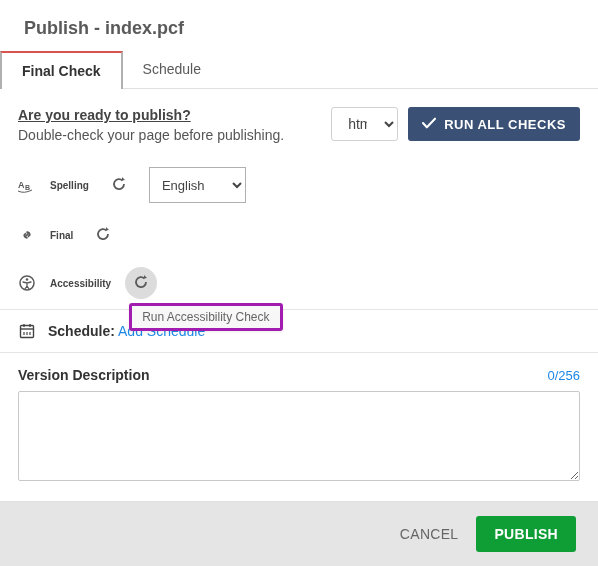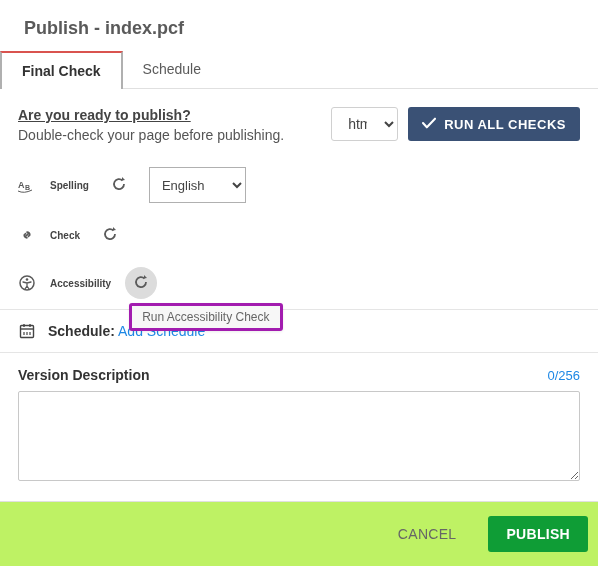--- a/index.html
+++ b/index.html
@@ -201,26 +201,26 @@
       font-family: inherit;
       font-size: 14px;
       padding: 6px;
     }
     .footer {
       position: absolute;
       bottom: 0;
       left: 0;
       right: 0;
       border-top: 1px solid #e0e0e0;
-      padding: 14px 10px;
+      padding: 14px 22px;
       display: flex;
       justify-content: flex-end;
-      gap: 32px;
-      align-items: center;
-      background: #bef264;
+      gap: 18px;
+      align-items: center;
+      background: #e5e5e5;
     }
     .btn-cancel {
       background: none;
       border: none;
       color: #666;
       font-size: 14px;
       letter-spacing: 0.3px;
       cursor: pointer;
     }
     .btn-publish {
@@ -288,21 +288,21 @@
       <option>English</option>
     </select>
   </div>
 
   <div class="check-row">
     <span class="row-icon">
       <svg width="16" height="16" viewBox="0 0 16 16">
           <path d="M6 10 A3 3 0 0 1 6 6 L8 6 M10 6 A3 3 0 0 1 10 10 L8 10 M6 8 L10 8" stroke="#5a5a5a" stroke-width="1.6" fill="none" stroke-linecap="round" transform="rotate(-45 8 8)"></path>
         </svg>
     </span>
-    <span class="row-label">Check</span>
+    <span class="row-label">Final</span>
     <span class="refresh-btn">
       <span>
         <svg width="16" height="16" viewBox="0 0 16 16">
             <path d="M13 8 A5 5 0 1 1 11.5 4.5" stroke="#5a5a5a" stroke-width="1.8" fill="none"></path>
             <path d="M11 1 L14 4 L11 4.5 Z" fill="#5a5a5a"></path>
           </svg>
       </span>
     </span>
   </div>
 

